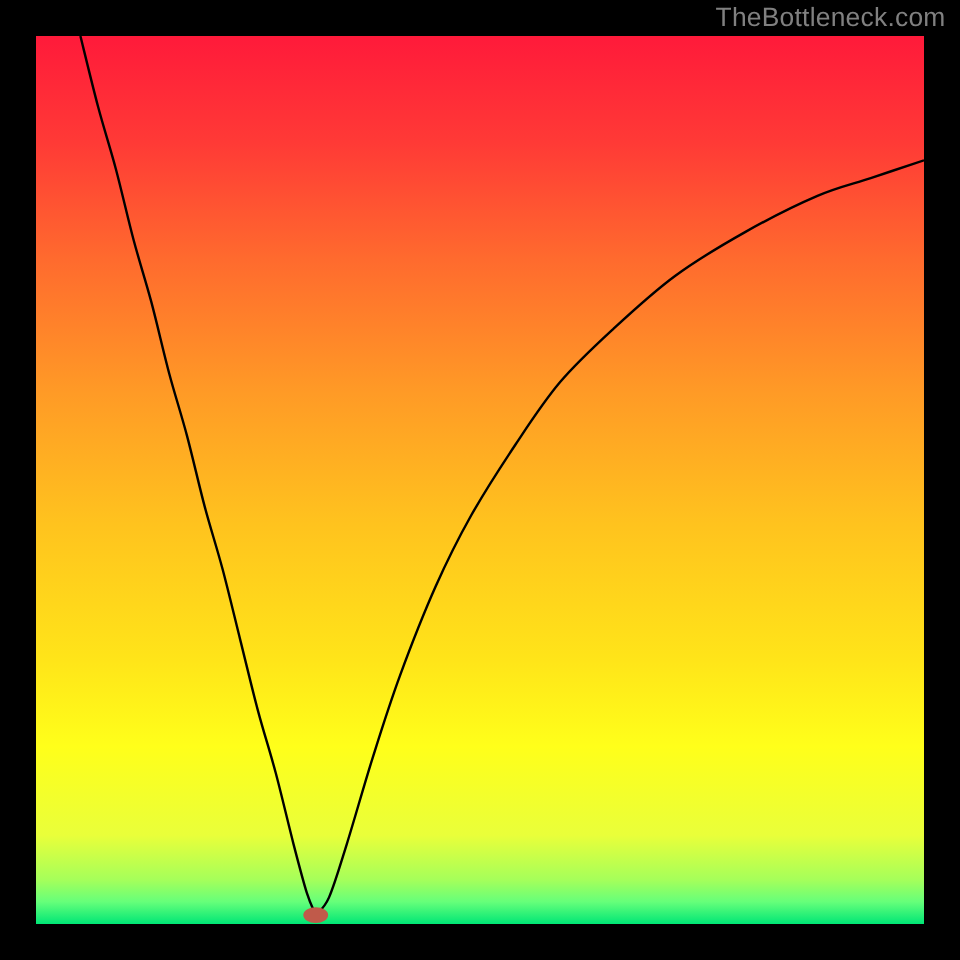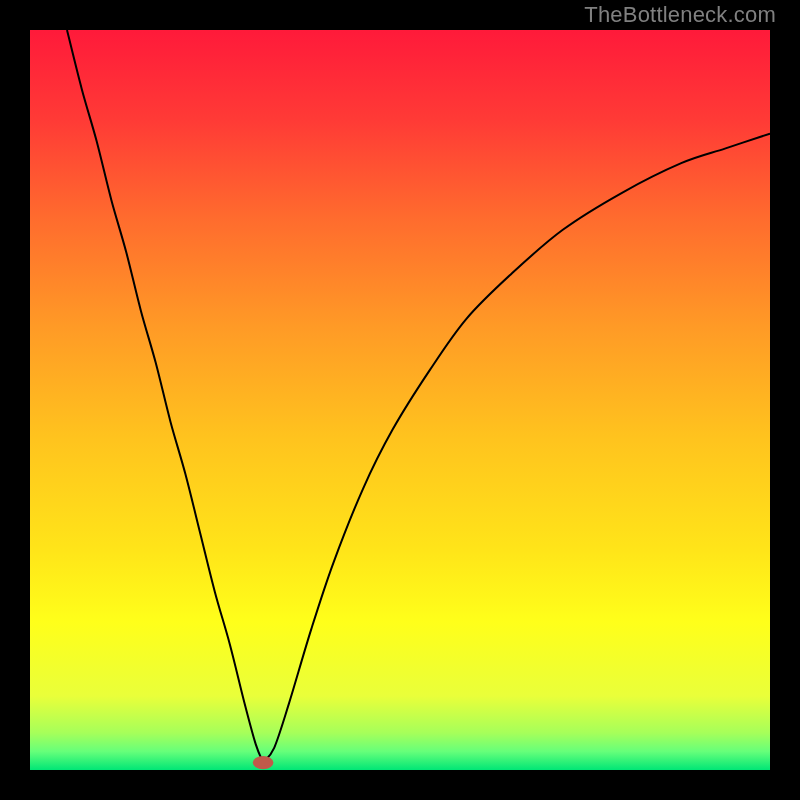--- a/index.html
+++ b/index.html
@@ -13,21 +13,21 @@
   }
   .frame {
     position: relative;
     width: 800px;
     height: 800px;
     background: #000;
   }
   .watermark {
     position: absolute;
     top: 2px;
-    right: 24px;
+    right: 12px;
     color: #808080;
     font-size: 22px;
     font-weight: 400;
     letter-spacing: 0.2px;
     pointer-events: none;
     z-index: 10;
   }
   svg.plot {
     position: absolute;
     left: 30px;

